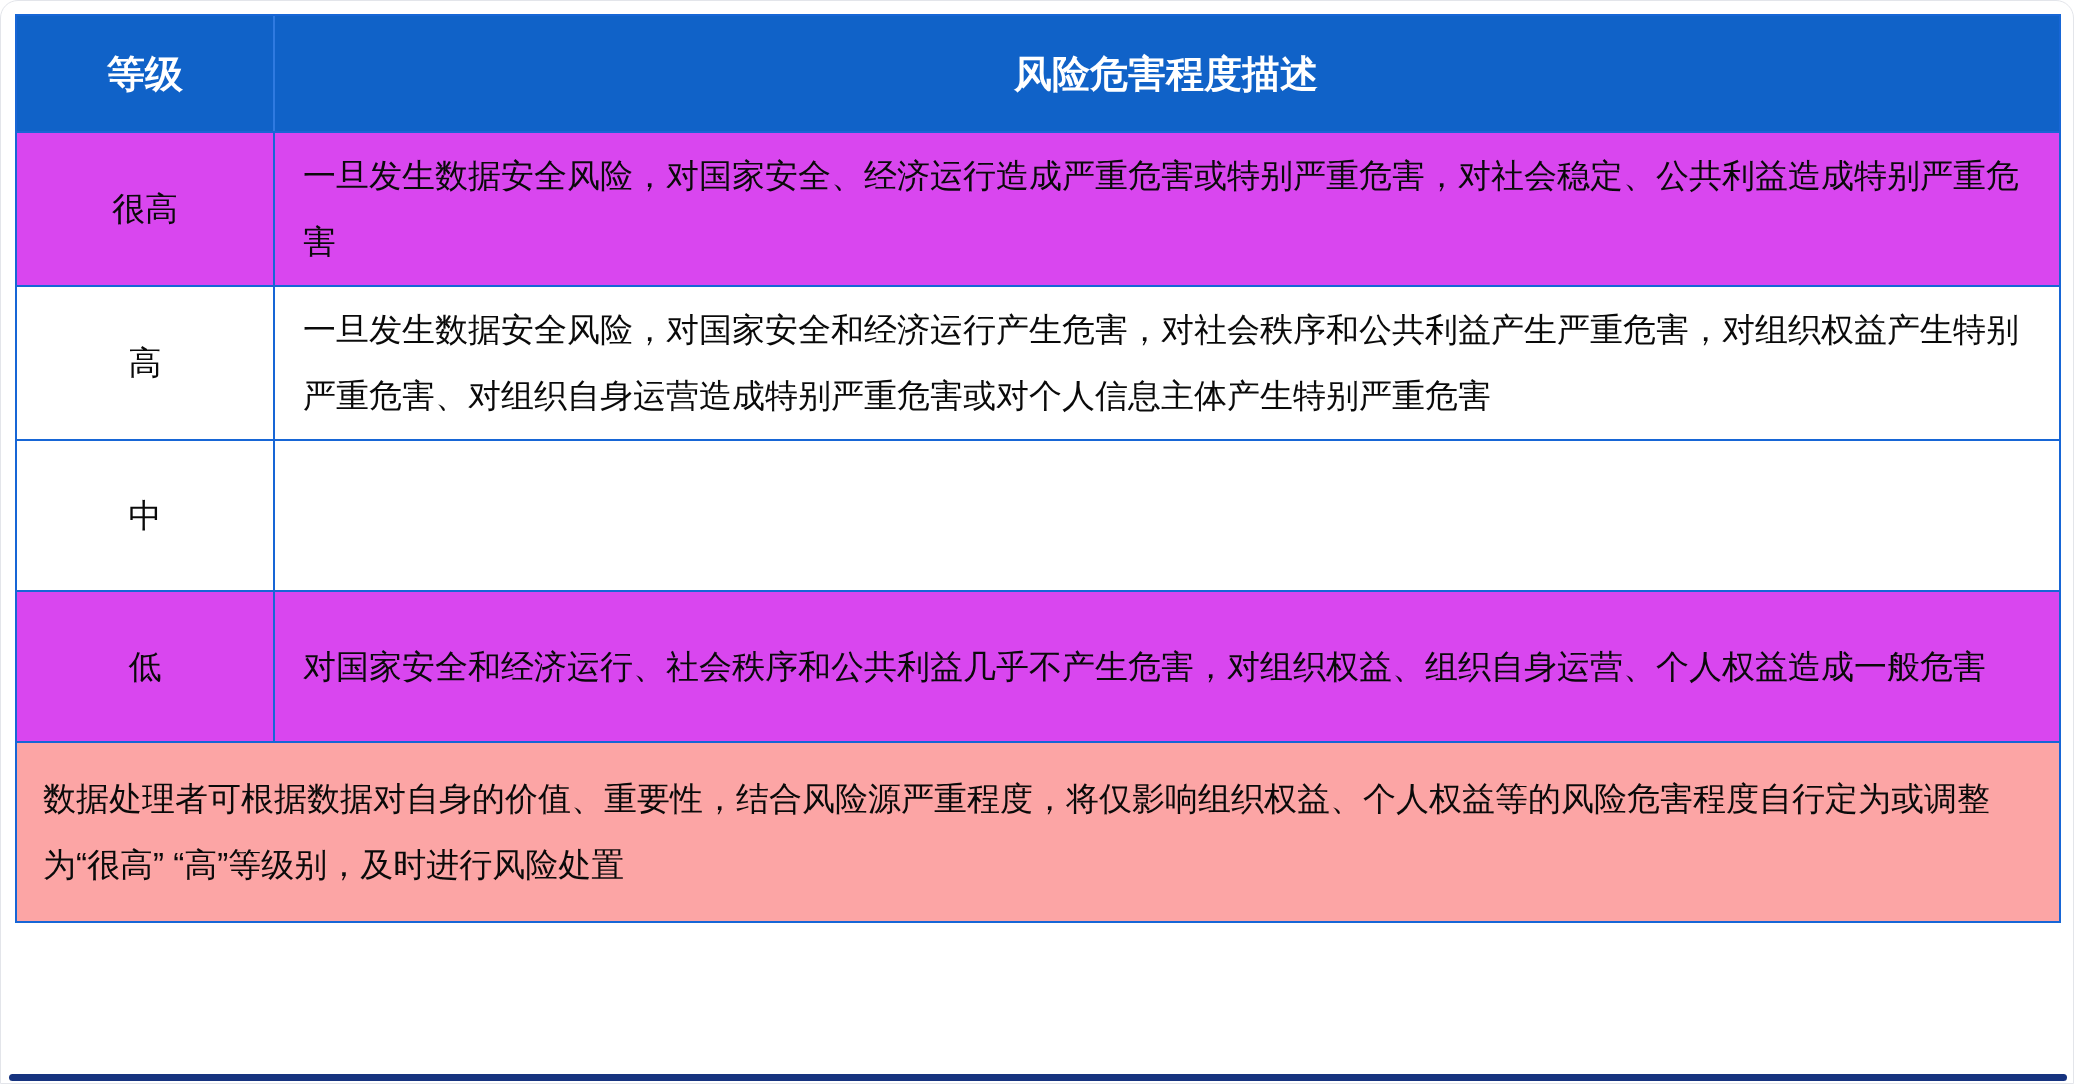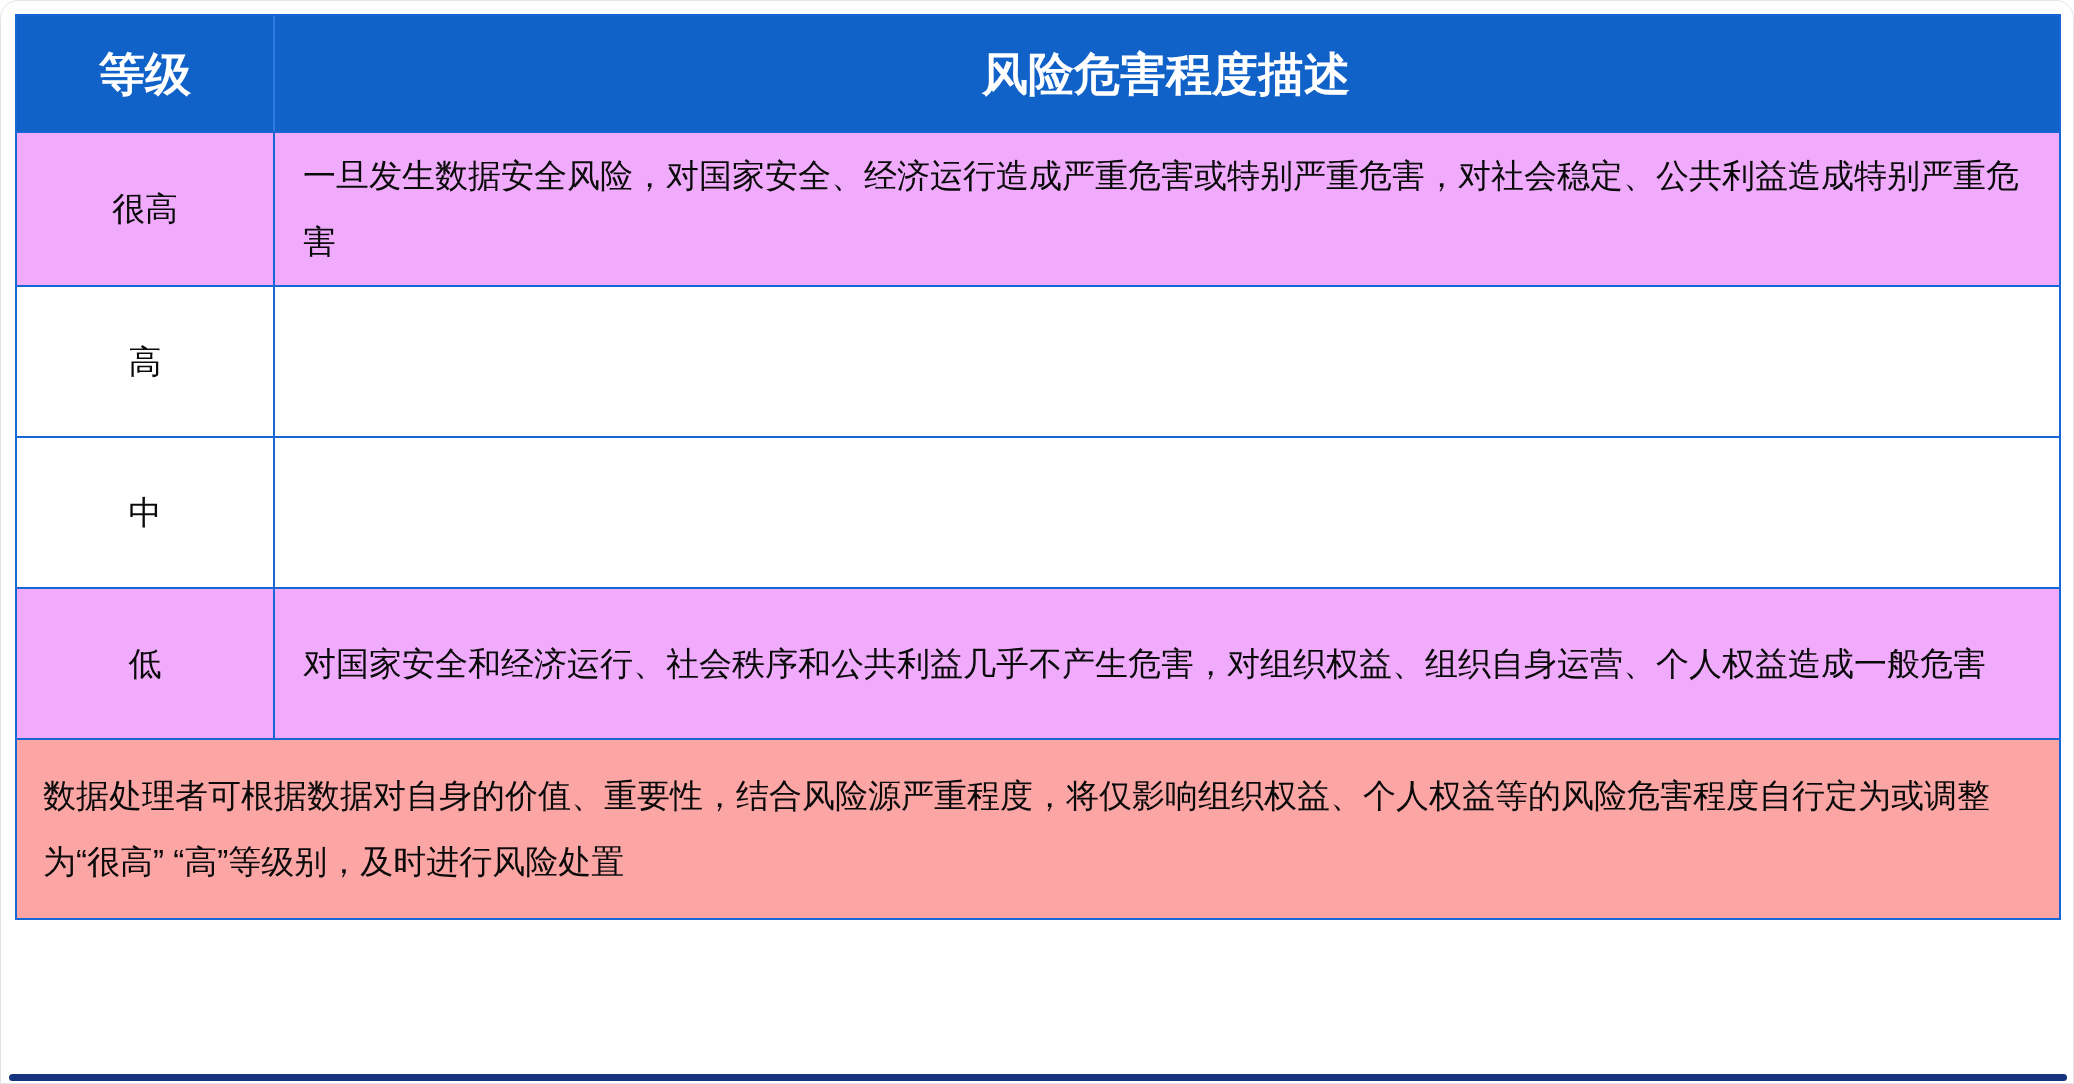--- a/index.html
+++ b/index.html
@@ -47,26 +47,26 @@
     align-items: center;
     padding: 10px 30px 10px 28px;
   }
   .header-row {
     background: #1062c8;
     min-height: 117px;
   }
   .header-row .cell {
     color: #ffffff;
     font-weight: bold;
-    font-size: 46px;
+    font-size: 38px;
   }
   .header-row .level-cell { border-right-color: #2f7ae0; }
   .header-row .desc-cell { justify-content: center; text-align: right; }
   .data-row { min-height: 151px; background: #ffffff; }
-  .data-row.alt { background: #f0abfc; }
+  .data-row.alt { background: #d946ef; }
   .footnote-row { min-height: 178px; background: #fca5a5; }
   .footnote-cell {
     flex: 1 1 auto;
     display: flex;
     align-items: center;
     padding: 14px 30px 14px 26px;
   }
   .bottom-bar {
     position: absolute;
     left: 8px; bottom: 2px;
@@ -86,20 +86,21 @@
       <div class="cell desc-cell">风险危害程度描述</div>
     </div>
 
     <div class="trow data-row alt">
       <div class="cell level-cell">很高</div>
       <div class="cell desc-cell">一旦发生数据安全风险，对国家安全、经济运行造成严重危害或特别严重危害，对社会稳定、公共利益造成特别严重危害</div>
     </div>
 
     <div class="trow data-row">
       <div class="cell level-cell">高</div>
+      <div class="cell desc-cell">一旦发生数据安全风险，对国家安全和经济运行产生危害，对社会秩序和公共利益产生严重危害，对组织权益产生特别严重危害、对组织自身运营造成特别严重危害或对个人信息主体产生特别严重危害</div>
     </div>
 
 
     <div class="trow data-row">
       <div class="cell level-cell">中</div>
     </div>
 
     <div class="trow data-row alt">
       <div class="cell level-cell">低</div>
       <div class="cell desc-cell">对国家安全和经济运行、社会秩序和公共利益几乎不产生危害，对组织权益、组织自身运营、个人权益造成一般危害</div>

